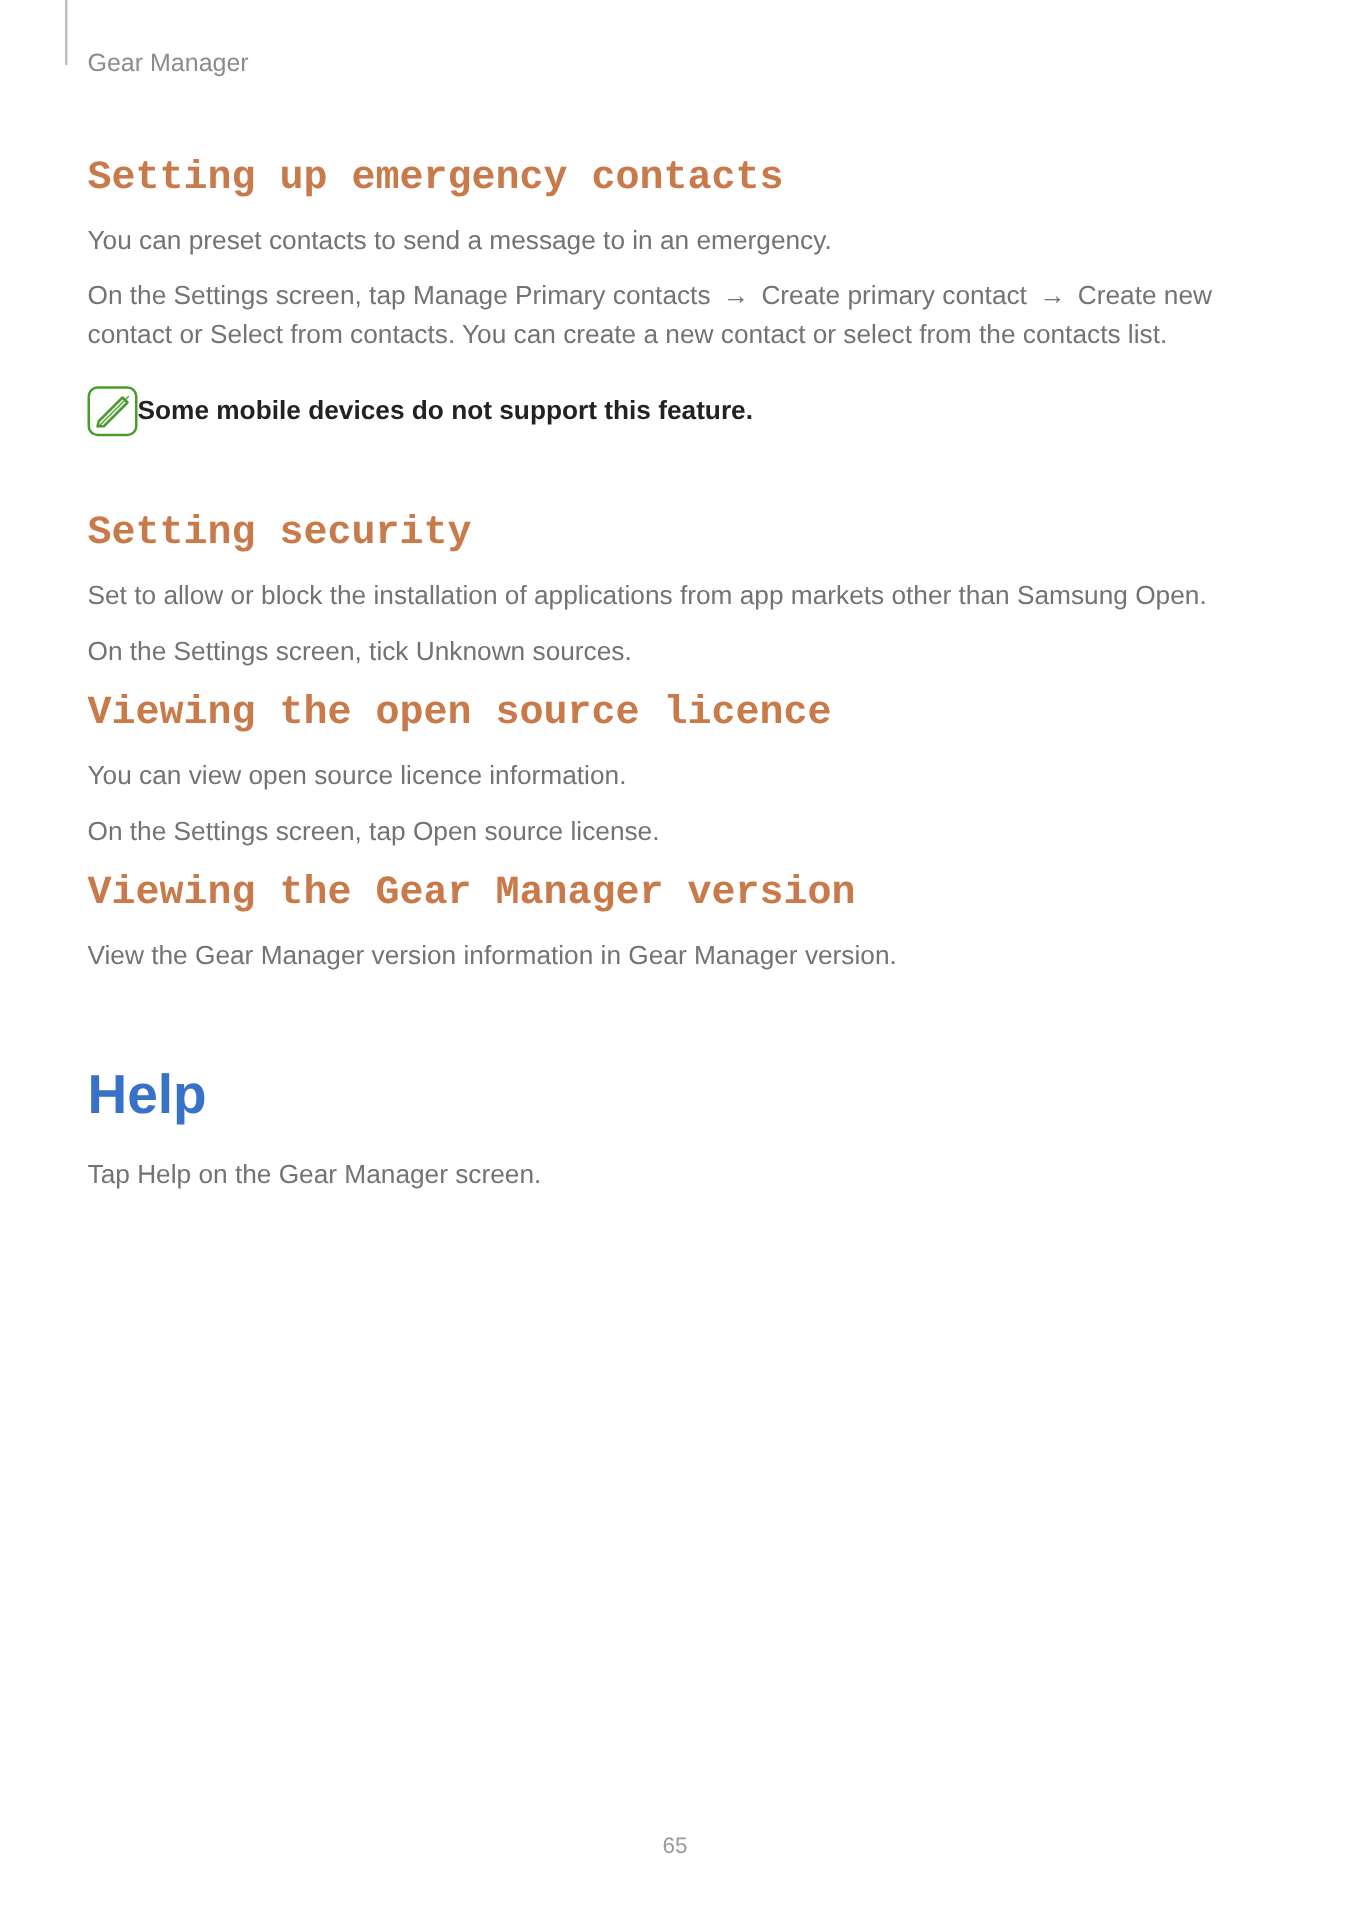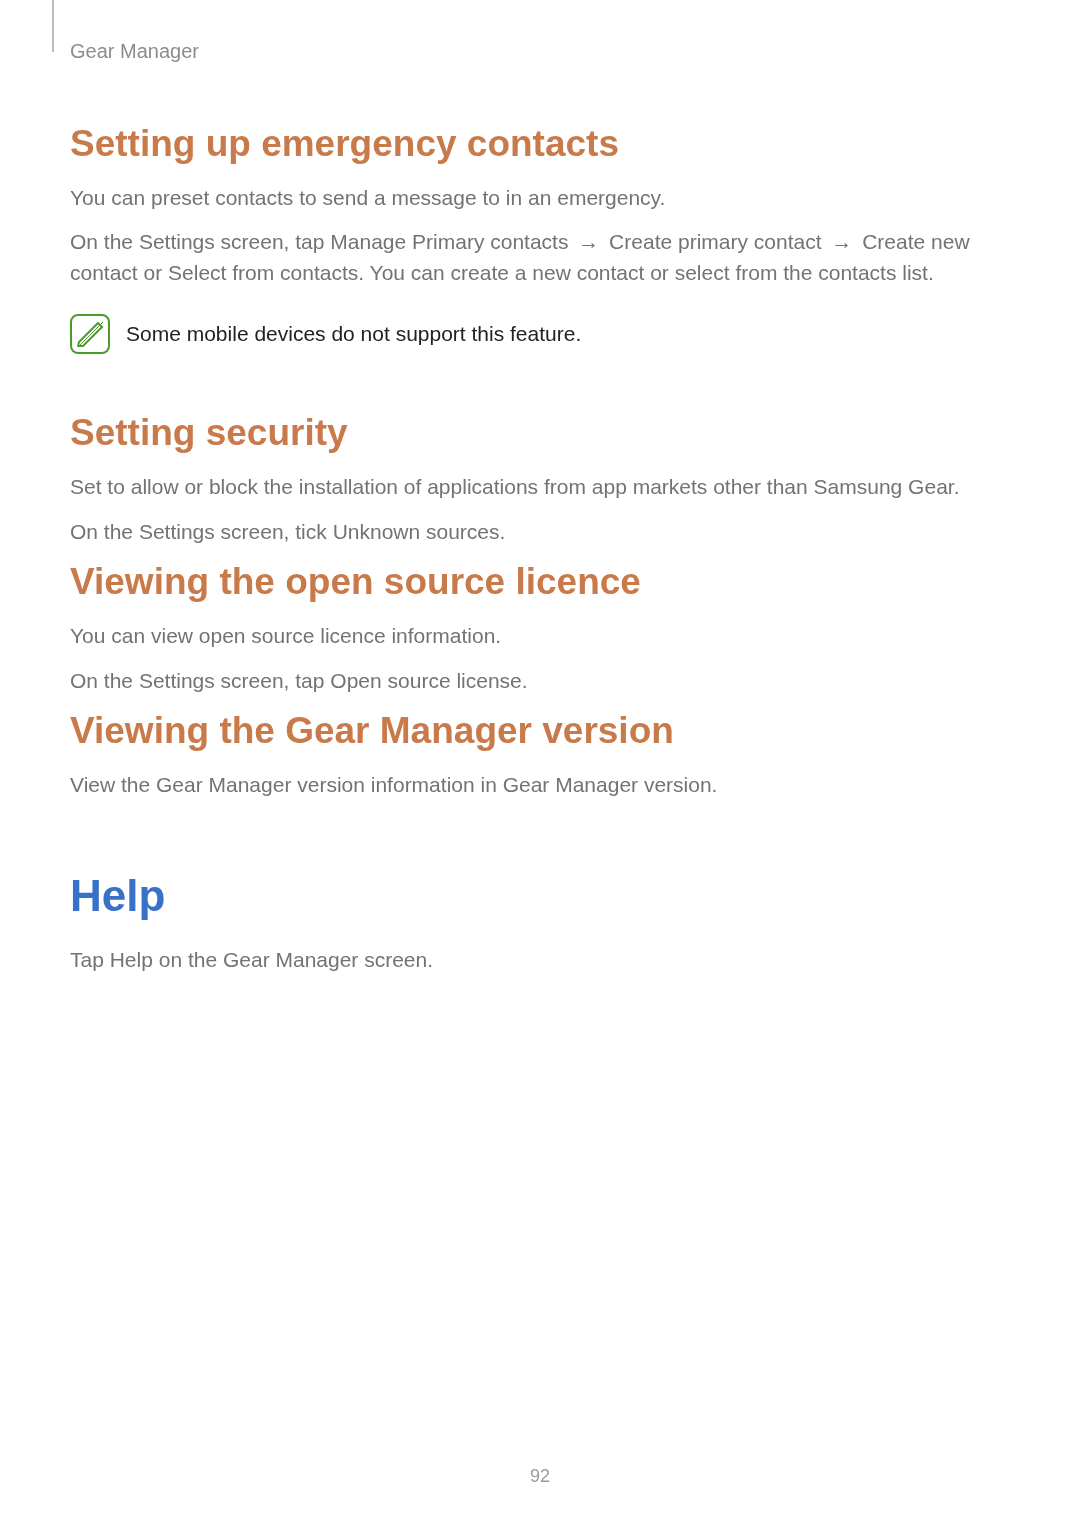--- a/index.html
+++ b/index.html
@@ -25,42 +25,43 @@
     background: #bdbdbd;
   }
   .breadcrumb {
     font-size: 20px;
     color: #8c8c8c;
     margin-left: 0;
     margin-top: 2px;
     margin-bottom: 60px;
   }
   h2.section {
-    font-size: 37px;
+    font-size: 32px;
     font-weight: 700;
     color: #c97a4a;
     margin: 0 0 18px 0;
+    font-family: Liberation Mono, monospace;
   }
   h2.section.first { margin-top: 6px; }
   p.body {
     font-size: 21px;
     line-height: 1.45;
     color: #737373;
     margin: 0 0 14px 0;
   }
   .tight { margin-bottom: 4px; }
   .last-in-block { margin-bottom: 44px; }
   strong { font-weight: 400; }
   .arrow { padding: 0 4px; }
   .note-row {
     display: flex;
     align-items: center;
-    gap: 16px;
     margin-top: 26px;
     margin-bottom: 58px;
+    font-weight: bold;
   }
   .note-icon {
     flex: 0 0 auto;
     width: 40px;
     height: 40px;
     border: 2px solid #4a9b2e;
     border-radius: 8px;
     position: relative;
     box-sizing: border-box;
   }
@@ -107,21 +108,21 @@
       <svg width="36" height="36" viewBox="0 0 36 36">
         <path d="M7 26 L26 7 L30 11 L11 30 L6 30 Z" fill="none" stroke="#4a9b2e" stroke-width="2" stroke-linejoin="round"></path>
         <path d="M6 31 L31 6" fill="none" stroke="#4a9b2e" stroke-width="1"></path>
       </svg>
     </div>
     <div class="note-text">Some mobile devices do not support this feature.</div>
   </div>
 
   <h2 class="section">Setting security</h2>
   <p class="body tight">
-    <span>Set to allow or block the installation of applications from app markets other than </span><strong>Samsung Gear</strong><span>.</span>
+    <span>Set to allow or block the installation of applications from app markets other than </span><strong>Samsung Open</strong><span>.</span>
   </p>
   <p class="body last-in-block">
     <span>On the Settings screen, tick </span><strong>Unknown sources</strong><span>.</span>
   </p>
 
   <h2 class="section">Viewing the open source licence</h2>
   <p class="body tight">You can view open source licence information.</p>
   <p class="body last-in-block">
     <span>On the Settings screen, tap </span><strong>Open source license</strong><span>.</span>
   </p>
@@ -129,14 +130,14 @@
   <h2 class="section">Viewing the Gear Manager version</h2>
   <p class="body">
     <span>View the Gear Manager version information in </span><strong>Gear Manager version</strong><span>.</span>
   </p>
 
   <h1 class="major">Help</h1>
   <p class="body">
     <span>Tap </span><strong>Help</strong><span> on the Gear Manager screen.</span>
   </p>
 
-  <div class="page-number">92</div>
+  <div class="page-number">65</div>
 </div>
 
 </body></html>

